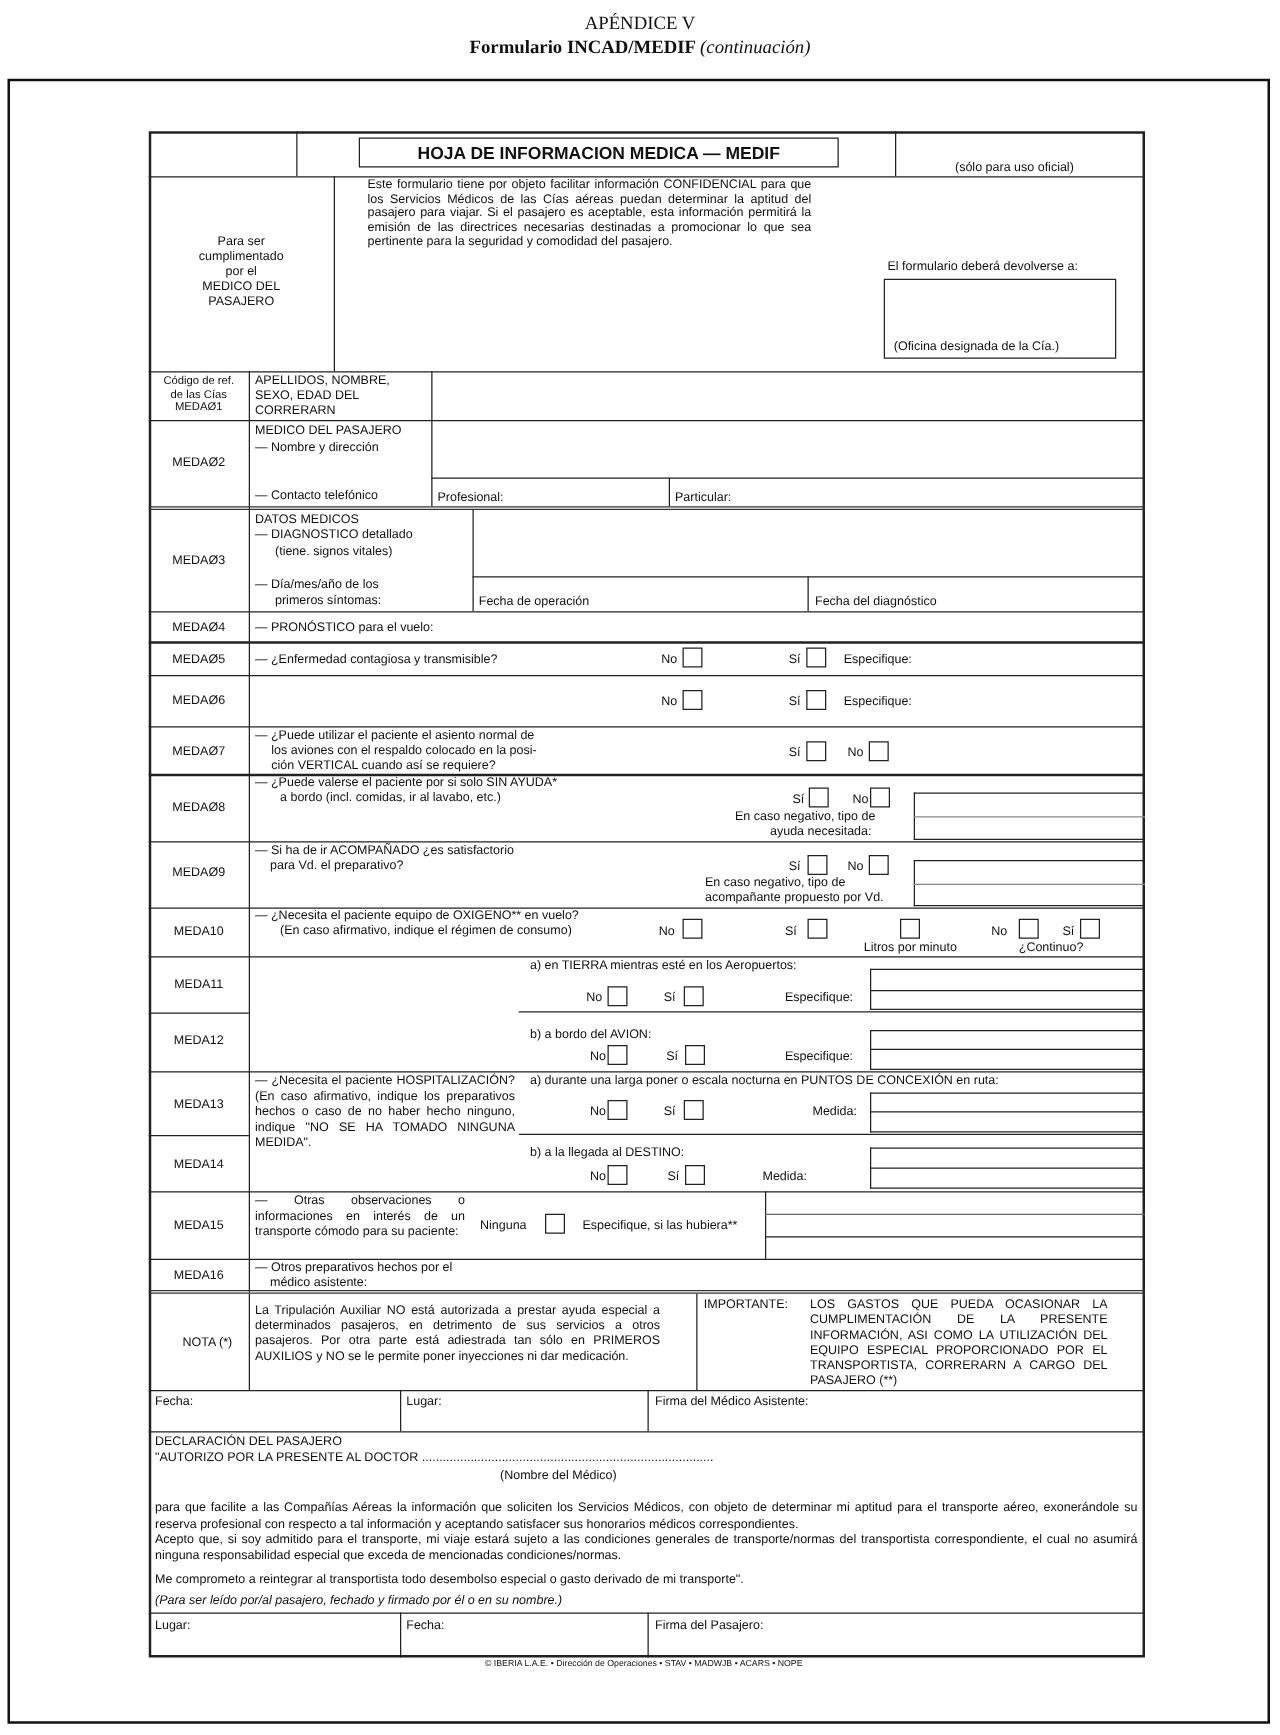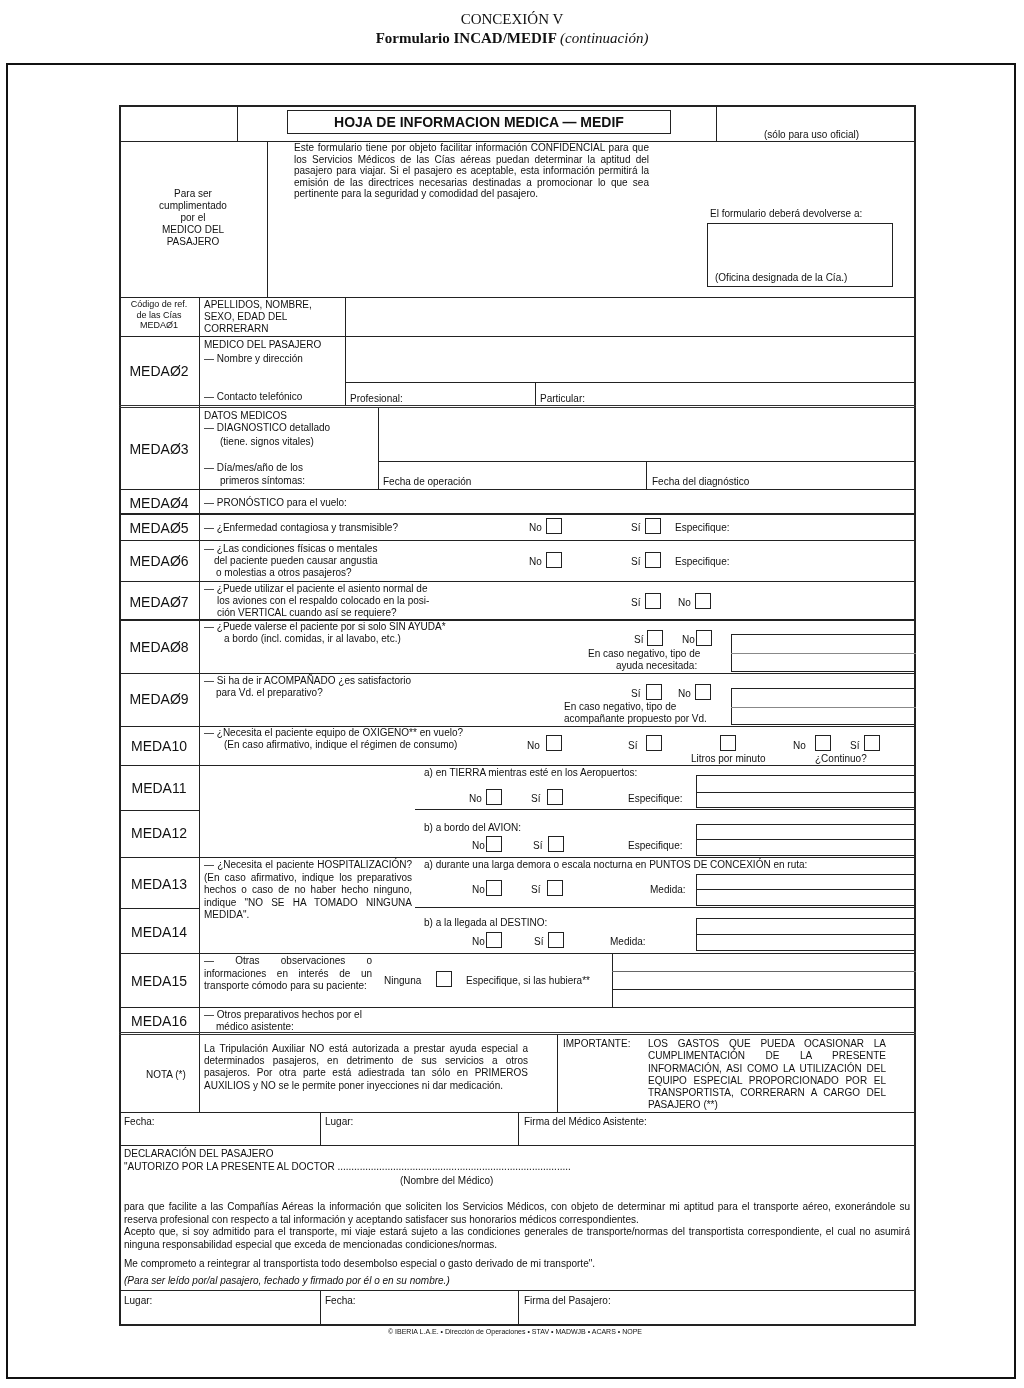--- a/index.html
+++ b/index.html
@@ -11,26 +11,26 @@
   .outer { left:6px; top:63px; width:1010px; height:1316px; border:2px solid #111; box-sizing:border-box; }
   .hl { position:absolute; height:0; border-top:1px solid #222; }
   .hl2 { position:absolute; height:0; border-top:2px solid #222; }
   .hld { position:absolute; height:3px; border-top:1px solid #333; border-bottom:1px solid #333; box-sizing:border-box; }
   .vl { position:absolute; width:0; border-left:1px solid #222; }
   .t { position:absolute; font-size:10px; line-height:12px; white-space:nowrap; }
   .tc { text-align:center; }
   .tj { white-space:normal; text-align:justify; }
   .box { position:absolute; width:16px; height:16px; border:1px solid #222; box-sizing:border-box; background:#fff; }
   .fld { position:absolute; border:1px solid #222; box-sizing:border-box; }
-  .code { position:absolute; left:120px; width:78px; text-align:center; font-size:14px; line-height:12px; }
+  .code { position:absolute; left:120px; width:78px; text-align:center; font-size:10px; line-height:12px; }
 </style>
 </head>
 <body>
 
-<div class="abs hdr1">CONCEXIÓN V</div>
+<div class="abs hdr1">APÉNDICE V</div>
 <div class="abs hdr2"><span>Formulario INCAD/MEDIF</span> <i>(continuación)</i></div>
 
 <div class="abs outer"></div>
 
 <div class="abs" style="left:0;top:0;width:820px;height:1388px;">
 
   <div class="abs" style="left:119px;top:105px;width:797px;height:1221px;border:2px solid #222;box-sizing:border-box;"></div>
 
   <div class="vl" style="left:237px;top:105px;height:36px;"></div>
   <div class="vl" style="left:716px;top:105px;height:36px;"></div>
@@ -108,25 +108,20 @@
   <div class="t" style="left:204px;top:522px;">— ¿Enfermedad contagiosa y transmisible?</div>
   <div class="t" style="left:529px;top:522px;">No</div>
   <div class="box" style="left:546px;top:518px;"></div>
   <div class="t" style="left:631px;top:522px;">Sí</div>
   <div class="box" style="left:645px;top:518px;"></div>
   <div class="t" style="left:675px;top:522px;">Especifique:</div>
   <div class="abs" style="left:738px;top:516px;width:176px;height:22px;"></div>
   <div class="hl" style="left:119px;top:540px;width:797px;"></div>
 
   <div class="code" style="top:555px;">MEDAØ6</div>
-  <div class="t" style="left:204px;top:543px;line-height:12px;">
-    <div>— ¿Las condiciones físicas o mentales</div>
-    <div style="padding-left:10px;">del paciente pueden causar angustia</div>
-    <div style="padding-left:12px;">o molestias  a otros pasajeros?</div>
-  </div>
   <div class="t" style="left:529px;top:556px;">No</div>
   <div class="box" style="left:546px;top:552px;"></div>
   <div class="t" style="left:631px;top:556px;">Sí</div>
   <div class="box" style="left:645px;top:552px;"></div>
   <div class="t" style="left:675px;top:556px;">Especifique:</div>
   <div class="abs" style="left:738px;top:543px;width:176px;height:36px;"></div>
   <div class="hl" style="left:119px;top:581px;width:797px;"></div>
 
   <div class="code" style="top:596px;">MEDAØ7</div>
   <div class="t" style="left:204px;top:583px;line-height:12px;">
@@ -212,21 +207,21 @@
   <div class="t" style="left:628px;top:840px;">Especifique:</div>
   <div class="fld" style="left:696px;top:824px;width:220px;height:32px;border-right:none;"></div>
   <div class="hl" style="left:696px;top:839px;width:220px;"></div>
   <div class="hl" style="left:119px;top:857px;width:797px;"></div>
 
   <div class="code" style="top:878px;">MEDA13</div>
   <div class="hl" style="left:119px;top:908px;width:80px;"></div>
   <div class="code" style="top:926px;">MEDA14</div>
   <div class="t tj" style="left:204px;top:859px;width:208px;line-height:12.5px;">— ¿Necesita el paciente HOSPITALIZACIÓN? (En caso afirmativo, indique los preparativos hechos o caso de no haber hecho ninguno, indique "NO SE HA TOMADO NINGUNA MEDIDA".</div>
   <div class="hl" style="left:415px;top:907px;width:501px;"></div>
-  <div class="t" style="left:424px;top:859px;">a) durante una larga demora o escala nocturna en PUNTOS DE CONCEXIÓN en ruta:</div>
+  <div class="t" style="left:424px;top:859px;">a) durante una larga poner o escala nocturna en PUNTOS DE CONCEXIÓN en ruta:</div>
   <div class="t" style="left:472px;top:884px;">No</div>
   <div class="box" style="left:486px;top:880px;"></div>
   <div class="t" style="left:531px;top:884px;">Sí</div>
   <div class="box" style="left:547px;top:880px;"></div>
   <div class="t" style="left:650px;top:884px;">Medida:</div>
   <div class="fld" style="left:696px;top:874px;width:220px;height:32px;border-right:none;"></div>
   <div class="hl" style="left:696px;top:889px;width:220px;"></div>
   <div class="t" style="left:424px;top:917px;">b) a la llegada al DESTINO:</div>
   <div class="t" style="left:472px;top:936px;">No</div>
   <div class="box" style="left:486px;top:932px;"></div>

